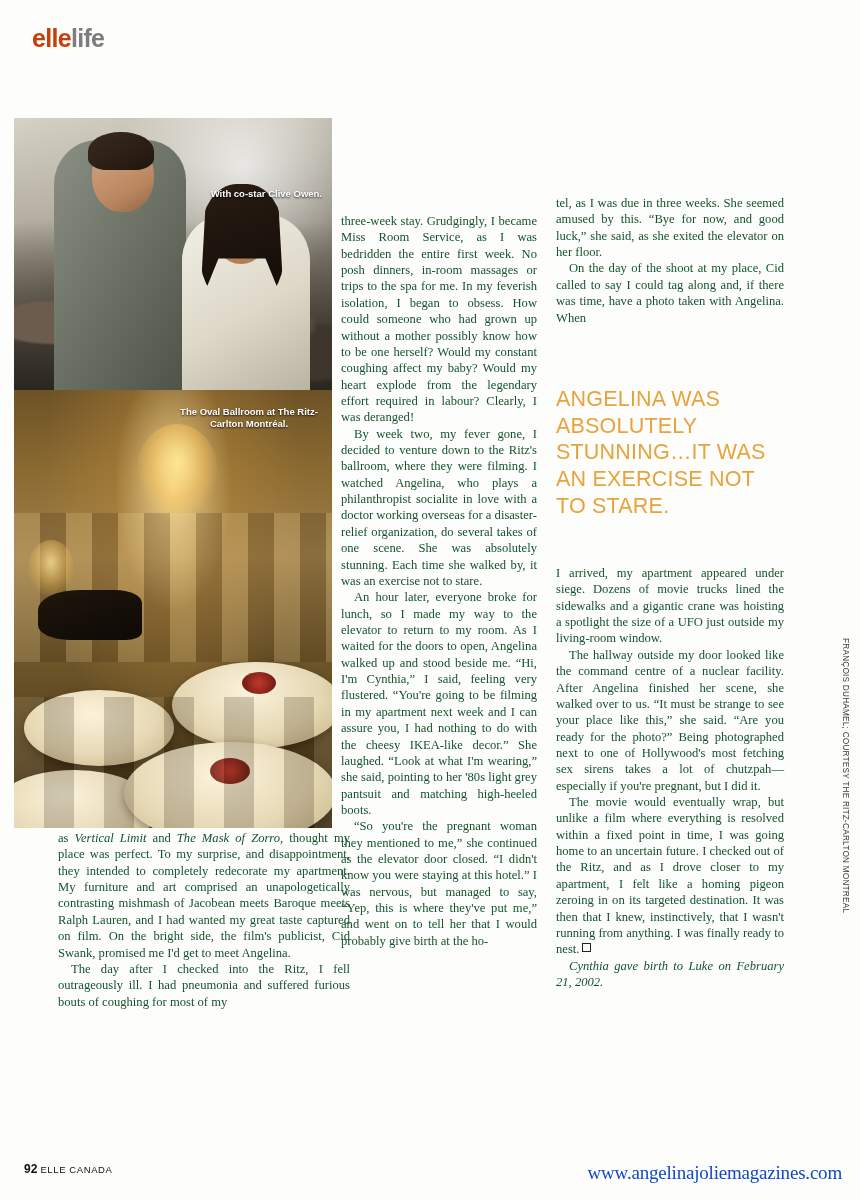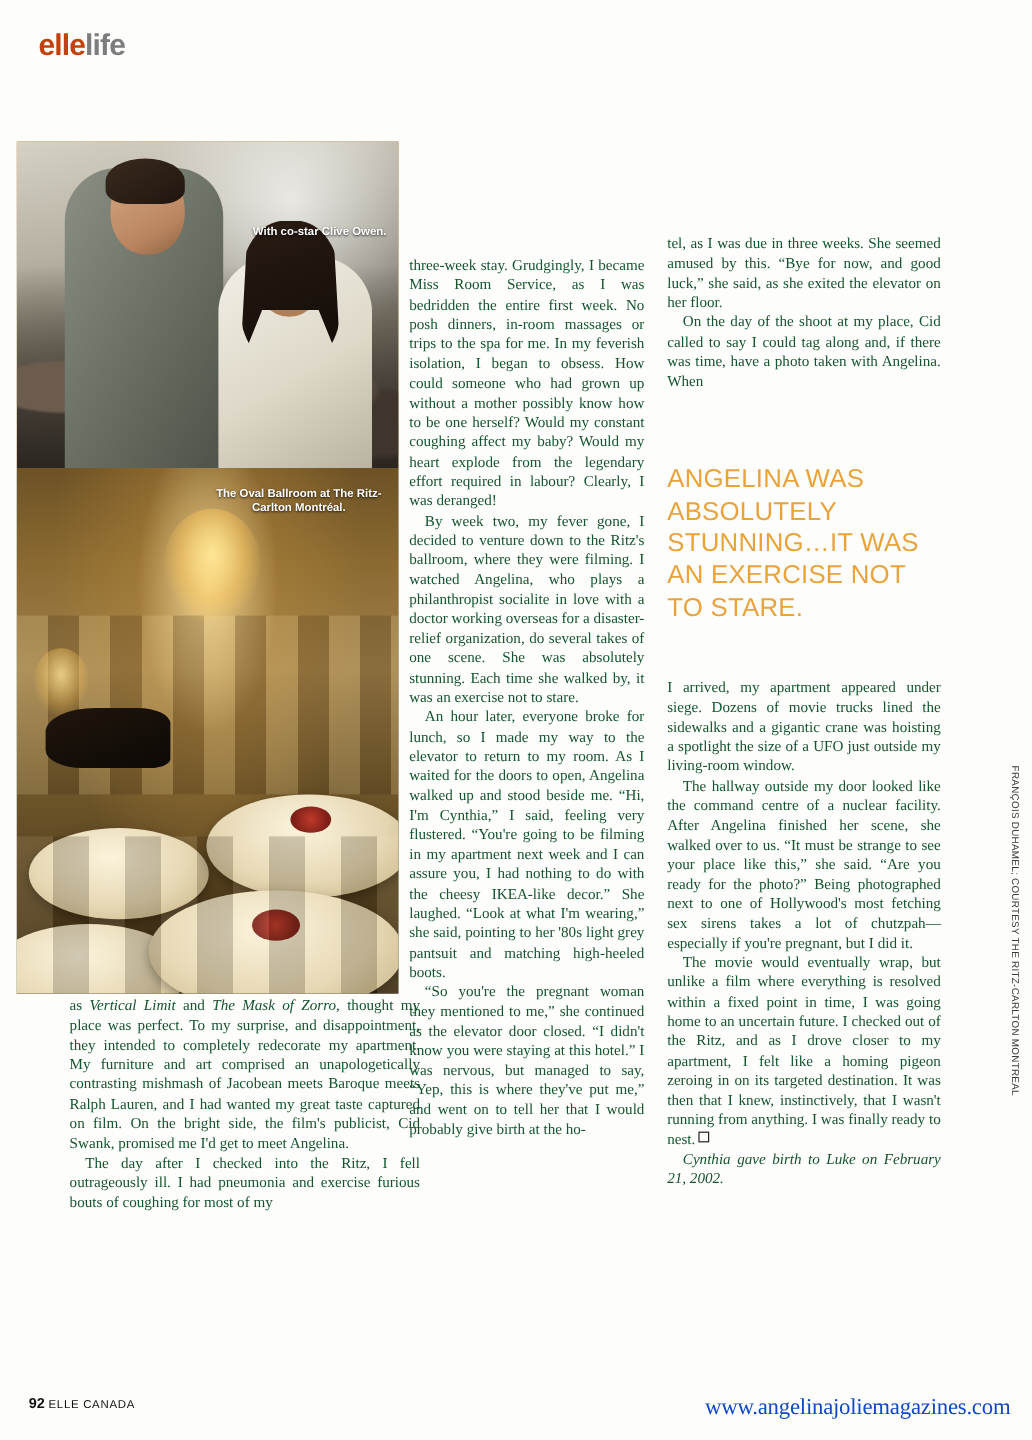--- a/index.html
+++ b/index.html
@@ -315,21 +315,21 @@
     <div class="flowers1"></div>
     <div class="table t4"></div>
     <div class="table t3"></div>
     <div class="flowers2"></div>
     <div class="chairs"></div>
     <div class="caption">The Oval Ballroom at The Ritz-Carlton Montréal.</div>
   </div>
 
   <div class="col" id="col1">
     <p class="first">as <i>Vertical Limit</i> and <i>The Mask of Zorro</i>, thought my place was perfect. To my surprise, and disappointment, they intended to completely redecorate my apartment. My furniture and art comprised an unapologetically contrasting mishmash of Jacobean meets Baroque meets Ralph Lauren, and I had wanted my great taste captured on film. On the bright side, the film's publicist, Cid Swank, promised me I'd get to meet Angelina.</p>
-    <p>The day after I checked into the Ritz, I fell outrageously ill. I had pneumonia and exercise furious bouts of coughing for most of my</p>
+    <p>The day after I checked into the Ritz, I fell outrageously ill. I had pneumonia and suffered furious bouts of coughing for most of my</p>
   </div>
 
   <div class="col" id="col2">
     <p class="first">three-week stay. Grudgingly, I became Miss Room Service, as I was bedridden the entire first week. No posh dinners, in-room massages or trips to the spa for me. In my feverish isolation, I began to obsess. How could someone who had grown up without a mother possibly know how to be one herself? Would my constant coughing affect my baby? Would my heart explode from the legendary effort required in labour? Clearly, I was deranged!</p>
     <p>By week two, my fever gone, I decided to venture down to the Ritz's ballroom, where they were filming. I watched Angelina, who plays a philanthropist socialite in love with a doctor working overseas for a disaster-relief organization, do several takes of one scene. She was absolutely stunning. Each time she walked by, it was an exercise not to stare.</p>
     <p>An hour later, everyone broke for lunch, so I made my way to the elevator to return to my room. As I waited for the doors to open, Angelina walked up and stood beside me. “Hi, I'm Cynthia,” I said, feeling very flustered. “You're going to be filming in my apartment next week and I can assure you, I had nothing to do with the cheesy IKEA-like decor.” She laughed. “Look at what I'm wearing,” she said, pointing to her '80s light grey pantsuit and matching high-heeled boots.</p>
     <p>“So you're the pregnant woman they mentioned to me,” she continued as the elevator door closed. “I didn't know you were staying at this hotel.” I was nervous, but managed to say, “Yep, this is where they've put me,” and went on to tell her that I would probably give birth at the ho-</p>
   </div>
 
   <div class="col" id="col3">

